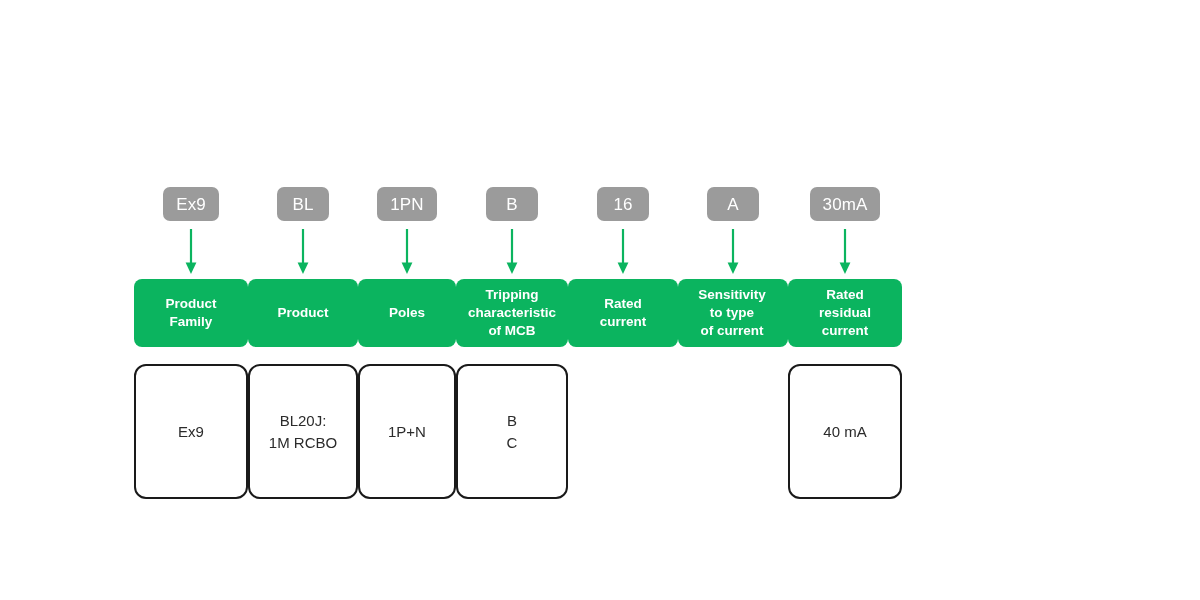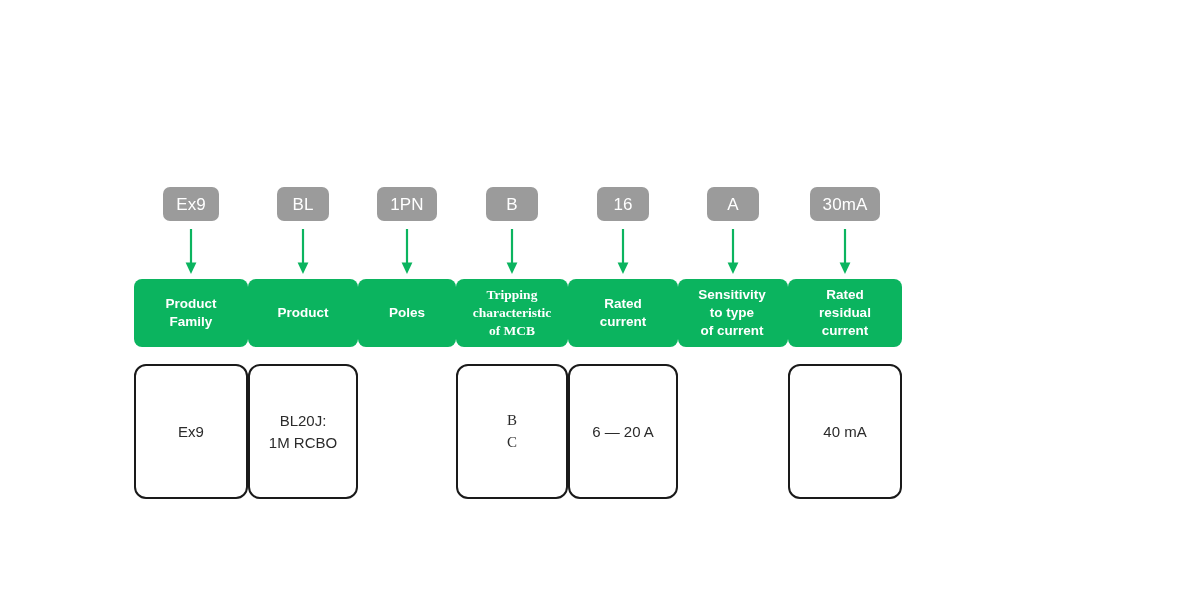--- a/index.html
+++ b/index.html
@@ -95,21 +95,21 @@
     font-weight: 400;
     color: #2b2b2b;
     line-height: 1.45;
     padding: 0 8px;
   }
 
   
   .col-w-0 .label-box, .col-w-0 .value-box { width: 114px; }
   .col-w-1 .label-box, .col-w-1 .value-box { width: 110px; }
   .col-w-2 .label-box, .col-w-2 .value-box { width: 98px; }
-  .col-w-3 .label-box, .col-w-3 .value-box { width: 112px; font-family: Liberation Serif, serif; }
+  .col-w-3 .label-box, .col-w-3 .value-box { width: 112px; }
   .col-w-4 .label-box, .col-w-4 .value-box { width: 110px; }
   .col-w-5 .label-box, .col-w-5 .value-box { width: 110px; padding-left: 8px; }
   .col-w-6 .label-box, .col-w-6 .value-box { width: 114px; }
 </style>
 </head>
 <body>
 
 <div id="diagram">
   <div class="columns">
       <div class="column col-w-0">
@@ -146,20 +146,23 @@
         <div class="code-badge">1PN</div>
         <span>
           <svg class="arrow" viewBox="0 0 14 45" xmlns="http://www.w3.org/2000/svg">
             <line x1="7" y1="0" x2="7" y2="35" stroke="#0bb45f" stroke-width="2.2"></line>
             <polygon points="7,45 1.6,33.5 12.4,33.5" fill="#0bb45f"></polygon>
           </svg>
         </span>
         <div class="label-box">
           <span>Poles</span>
         </div>
+        <div class="value-box">
+          <span>1P+N</span>
+        </div>
       </div>
       <div class="column col-w-3">
         <div class="code-badge">B</div>
         <span>
           <svg class="arrow" viewBox="0 0 14 45" xmlns="http://www.w3.org/2000/svg">
             <line x1="7" y1="0" x2="7" y2="35" stroke="#0bb45f" stroke-width="2.2"></line>
             <polygon points="7,45 1.6,33.5 12.4,33.5" fill="#0bb45f"></polygon>
           </svg>
         </span>
         <div class="label-box">
@@ -173,23 +176,20 @@
         <div class="code-badge">16</div>
         <span>
           <svg class="arrow" viewBox="0 0 14 45" xmlns="http://www.w3.org/2000/svg">
             <line x1="7" y1="0" x2="7" y2="35" stroke="#0bb45f" stroke-width="2.2"></line>
             <polygon points="7,45 1.6,33.5 12.4,33.5" fill="#0bb45f"></polygon>
           </svg>
         </span>
         <div class="label-box">
           <span>Rated<br>current</span>
         </div>
-        <div class="value-box">
-          <span>6 — 20 A</span>
-        </div>
       </div>
       <div class="column col-w-5">
         <div class="code-badge">A</div>
         <span>
           <svg class="arrow" viewBox="0 0 14 45" xmlns="http://www.w3.org/2000/svg">
             <line x1="7" y1="0" x2="7" y2="35" stroke="#0bb45f" stroke-width="2.2"></line>
             <polygon points="7,45 1.6,33.5 12.4,33.5" fill="#0bb45f"></polygon>
           </svg>
         </span>
         <div class="label-box">

